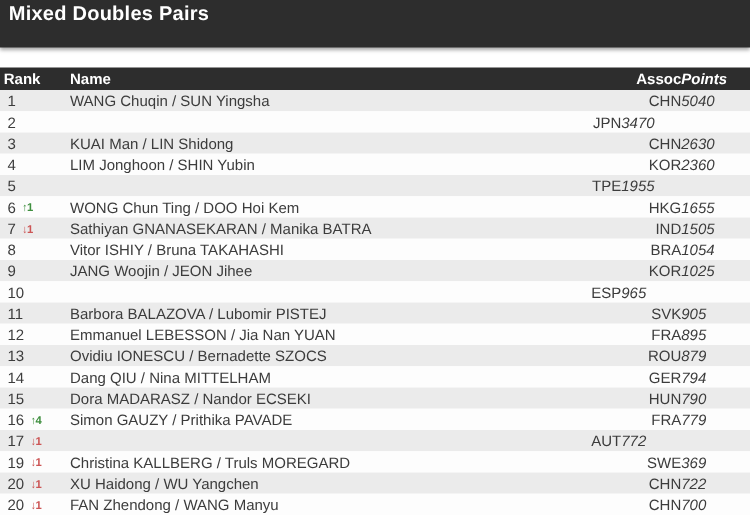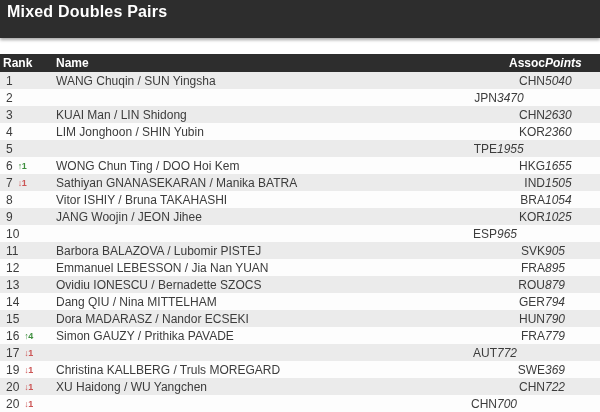--- a/index.html
+++ b/index.html
@@ -213,18 +213,19 @@
 
   <div class="row">
     <div class="cell rank"><span class="rank-num">20</span><span class="chg down">↓1</span></div>
     <div class="cell name">XU Haidong / WU Yangchen</div>
     <div class="cell assoc">CHN</div>
     <div class="cell points">722</div>
   </div>
 
   <div class="row">
     <div class="cell rank"><span class="rank-num">20</span><span class="chg down">↓1</span></div>
+    <div class="cell name">FAN Zhendong / WANG Manyu</div>
     <div class="cell assoc">CHN</div>
     <div class="cell points">700</div>
   </div>
 </div>
 
 </div>
 
 </body></html>

